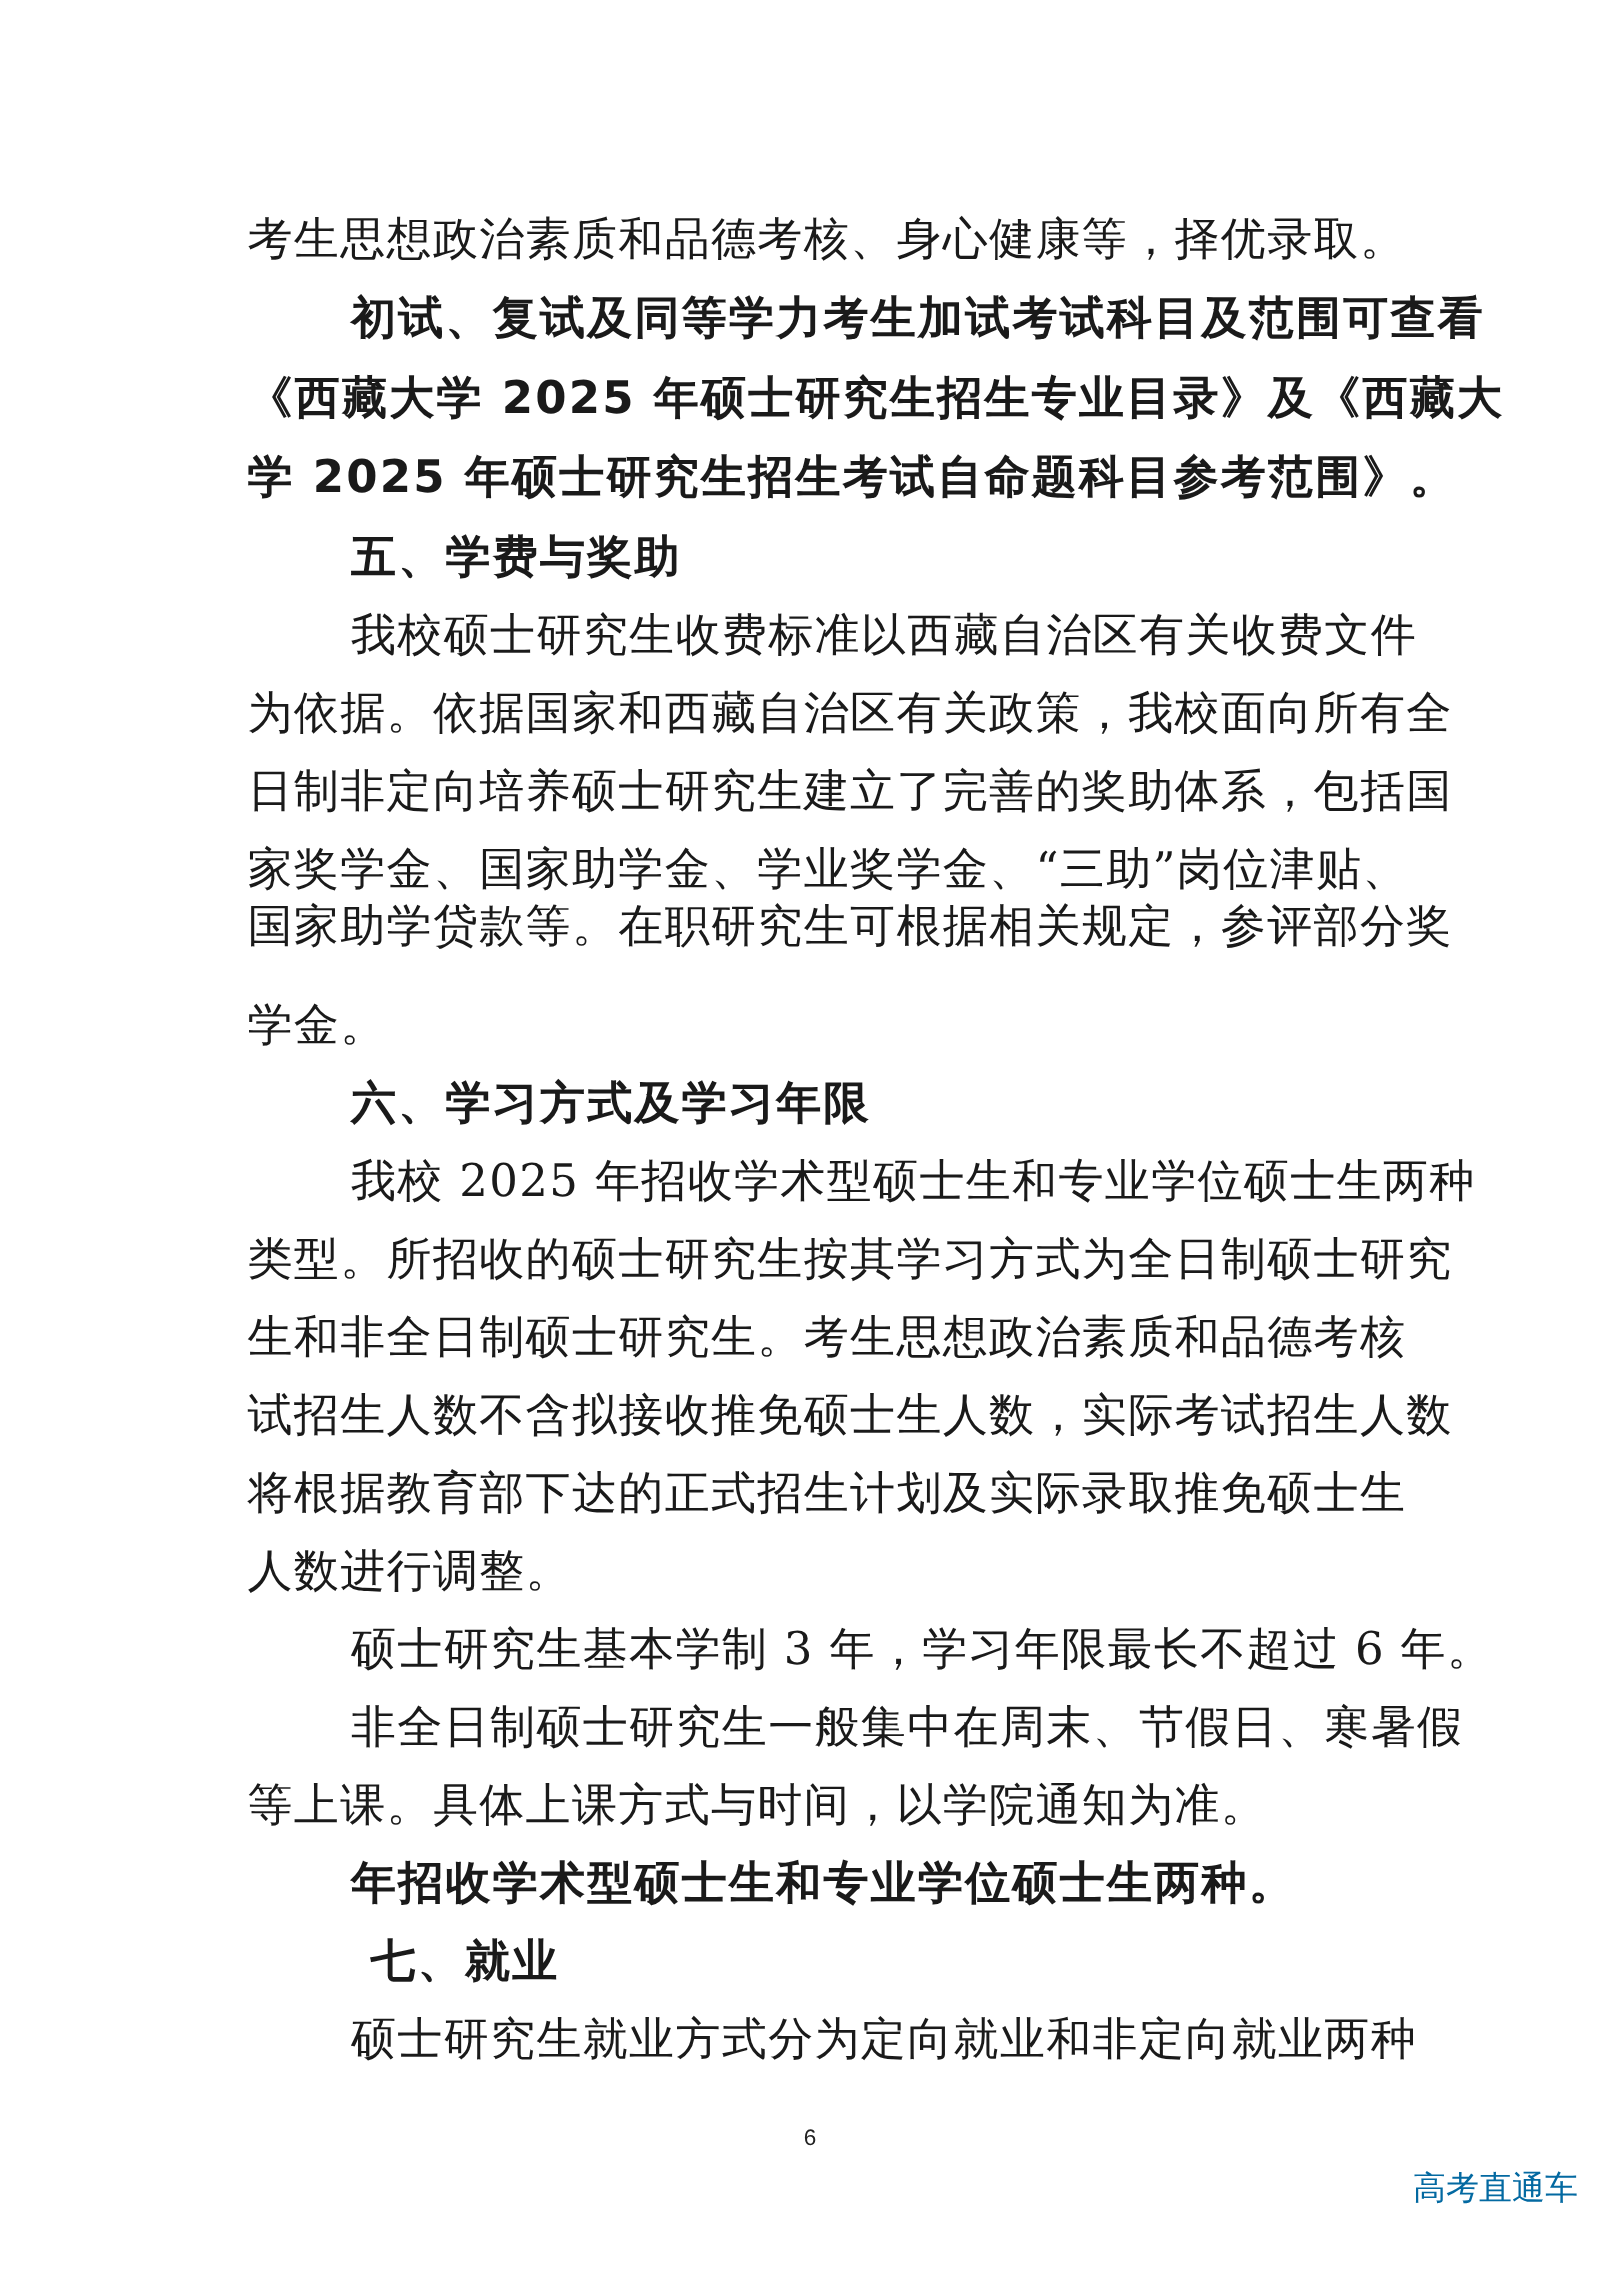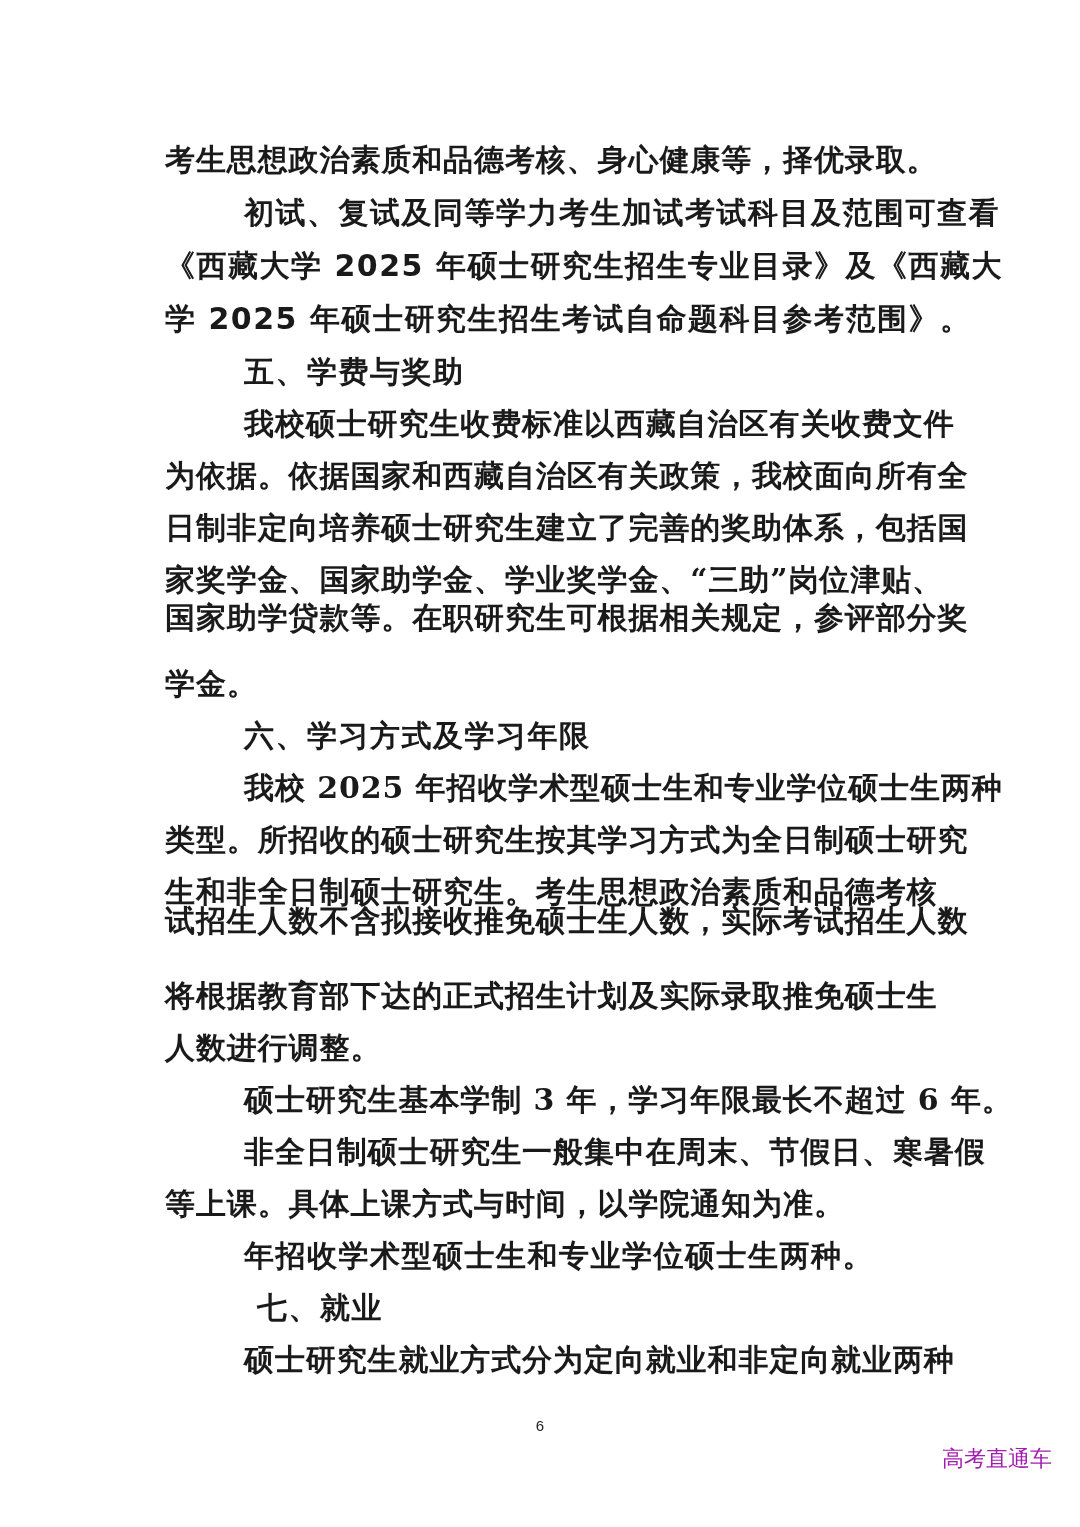--- a/index.html
+++ b/index.html
@@ -1,28 +1,28 @@
 <!DOCTYPE html>
 <html><head>
 <meta charset="utf-8">
 <style>
   html, body { margin: 0; padding: 0; background: #ffffff; }
   body { width: 1080px; height: 1527px; position: relative; overflow: hidden;
          font-family: "DejaVu Serif", "Liberation Serif", serif; color: #1a1a1a; }
   .page { position: absolute; left: 0; top: 0; width: 1080px; height: 1527px; background: #fff; }
   .line { position: absolute; left: 165px; width: 752px; height: 52px; line-height: 52px;
           font-size: 30px; letter-spacing: 0.9px; white-space: nowrap; text-align: justify;
-          text-align-last: justify; font-weight: bold; }
+          text-align-last: justify; }
   .line.short { text-align-last: left; }
-  .line.indent { left: 244px; width: 690px; }
+  .line.indent { left: 234px; width: 690px; }
   .bold { font-weight: bold; font-family: "DejaVu Sans", "Liberation Sans", sans-serif; letter-spacing: 1.5px; }
   .page-number { position: absolute; left: 0; width: 1080px; top: 1417px; text-align: center;
                  font-family: "Liberation Sans", sans-serif; font-size: 15px; color: #222; }
   .watermark { position: absolute; right: 28px; top: 1444px; font-family: Liberation Mono, monospace;
-               font-size: 22px; color: #a21caf; letter-spacing: 0px; }
+               font-size: 22px; color: #0369a1; letter-spacing: 0px; }
 </style>
 </head>
 <body>
 
 <div class="page">
   <div id="lines">
       <div class="line short" style="top: 134px;">考生思想政治素质和品德考核、身心健康等，择优录取。</div>
       <div class="line indent bold" style="top: 187px;">初试、复试及同等学力考生加试考试科目及范围可查看</div>
       <div class="line bold" style="top: 240px;">《西藏大学 2025 年硕士研究生招生专业目录》及《西藏大</div>
       <div class="line bold short" style="top: 293px;">学 2025 年硕士研究生招生考试自命题科目参考范围》。</div>
@@ -30,21 +30,21 @@
       <div class="line indent" style="top: 398px;">我校硕士研究生收费标准以西藏自治区有关收费文件</div>
       <div class="line" style="top: 450px;">为依据。依据国家和西藏自治区有关政策，我校面向所有全</div>
       <div class="line" style="top: 502px;">日制非定向培养硕士研究生建立了完善的奖助体系，包括国</div>
       <div class="line" style="top: 554px;">家奖学金、国家助学金、学业奖学金、“三助”岗位津贴、</div>
       <div class="line" style="top: 592px;">国家助学贷款等。在职研究生可根据相关规定，参评部分奖</div>
       <div class="line short" style="top: 658px;">学金。</div>
       <div class="line indent bold short" style="top: 710px;">六、学习方式及学习年限</div>
       <div class="line indent" style="top: 762px;">我校 2025 年招收学术型硕士生和专业学位硕士生两种</div>
       <div class="line" style="top: 814px;">类型。所招收的硕士研究生按其学习方式为全日制硕士研究</div>
       <div class="line" style="top: 866px;">生和非全日制硕士研究生。考生思想政治素质和品德考核</div>
-      <div class="line" style="top: 895px;">试招生人数不含拟接收推免硕士生人数，实际考试招生人数</div>
+      <div class="line" style="top: 918px;">试招生人数不含拟接收推免硕士生人数，实际考试招生人数</div>
       <div class="line" style="top: 970px;">将根据教育部下达的正式招生计划及实际录取推免硕士生</div>
       <div class="line short" style="top: 1022px;">人数进行调整。</div>
       <div class="line indent" style="top: 1074px;">硕士研究生基本学制 3 年，学习年限最长不超过 6 年。</div>
       <div class="line indent" style="top: 1126px;">非全日制硕士研究生一般集中在周末、节假日、寒暑假</div>
       <div class="line short" style="top: 1178px;">等上课。具体上课方式与时间，以学院通知为准。</div>
       <div class="line indent bold short" style="top: 1230px;">年招收学术型硕士生和专业学位硕士生两种。</div>
       <div class="line indent bold short" style="top: 1282px; margin-left: 13px;">七、就业</div>
       <div class="line indent" style="top: 1334px;">硕士研究生就业方式分为定向就业和非定向就业两种</div>
     </div>
   <div class="page-number">6</div>

